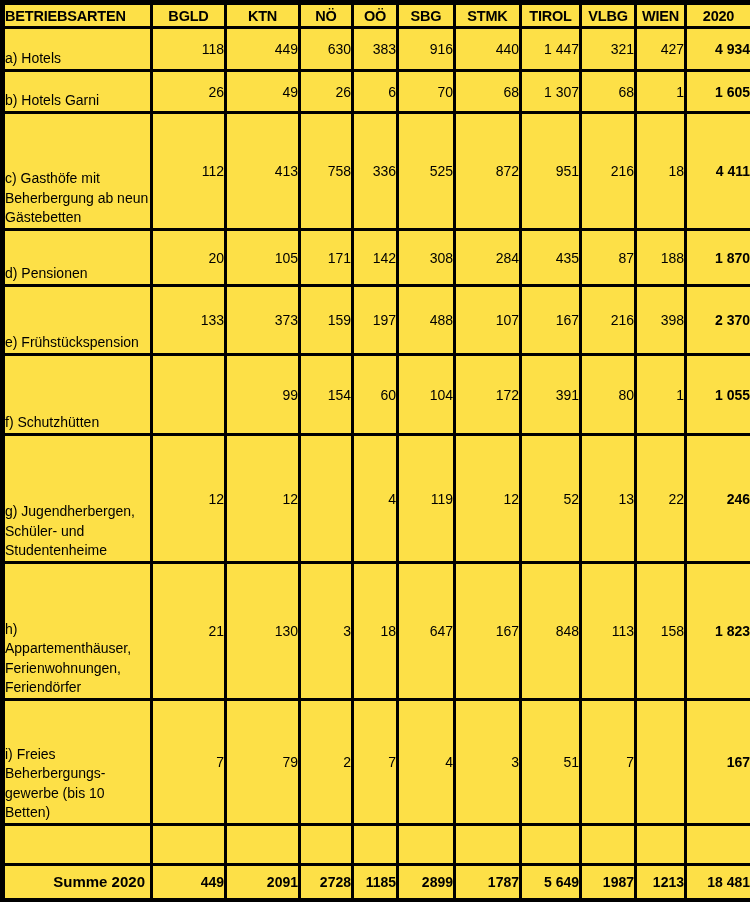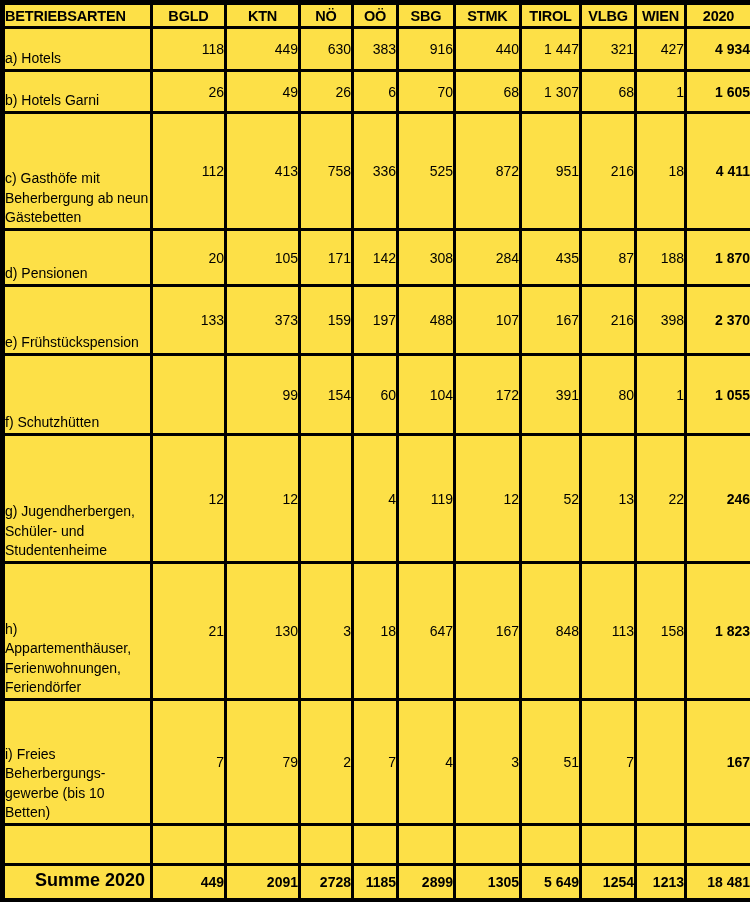--- a/index.html
+++ b/index.html
@@ -55,21 +55,21 @@
     font-size: 14px;
   }
   td.total-col { font-weight: bold; }
   tr.summary-row td { font-weight: bold; }
   tr.summary-row td.label-cell {
     text-align: right;
     vertical-align: middle;
     padding-right: 5px;
     padding-bottom: 2px;
     white-space: nowrap;
-    font-size: 18px;
+    font-size: 15px;
   }
 </style>
 </head>
 <body>
 
 <div class="page">
   <table class="stats">
     <colgroup>
       <col style="width:149px">
         <col style="width:74px">
@@ -239,21 +239,21 @@
           <td class="value-cell"></td>
           <td class="value-cell total-col"></td>
         </tr>
         <tr class="summary-row" style="height: 36px;">
           <td class="label-cell">Summe 2020</td>
           <td class="value-cell">449</td>
           <td class="value-cell">2091</td>
           <td class="value-cell">2728</td>
           <td class="value-cell">1185</td>
           <td class="value-cell">2899</td>
-          <td class="value-cell">1305</td>
+          <td class="value-cell">1787</td>
           <td class="value-cell">5 649</td>
-          <td class="value-cell">1254</td>
+          <td class="value-cell">1987</td>
           <td class="value-cell">1213</td>
           <td class="value-cell total-col">18 481</td>
         </tr>
       </tbody>
   </table>
 </div>
 
 </body></html>

